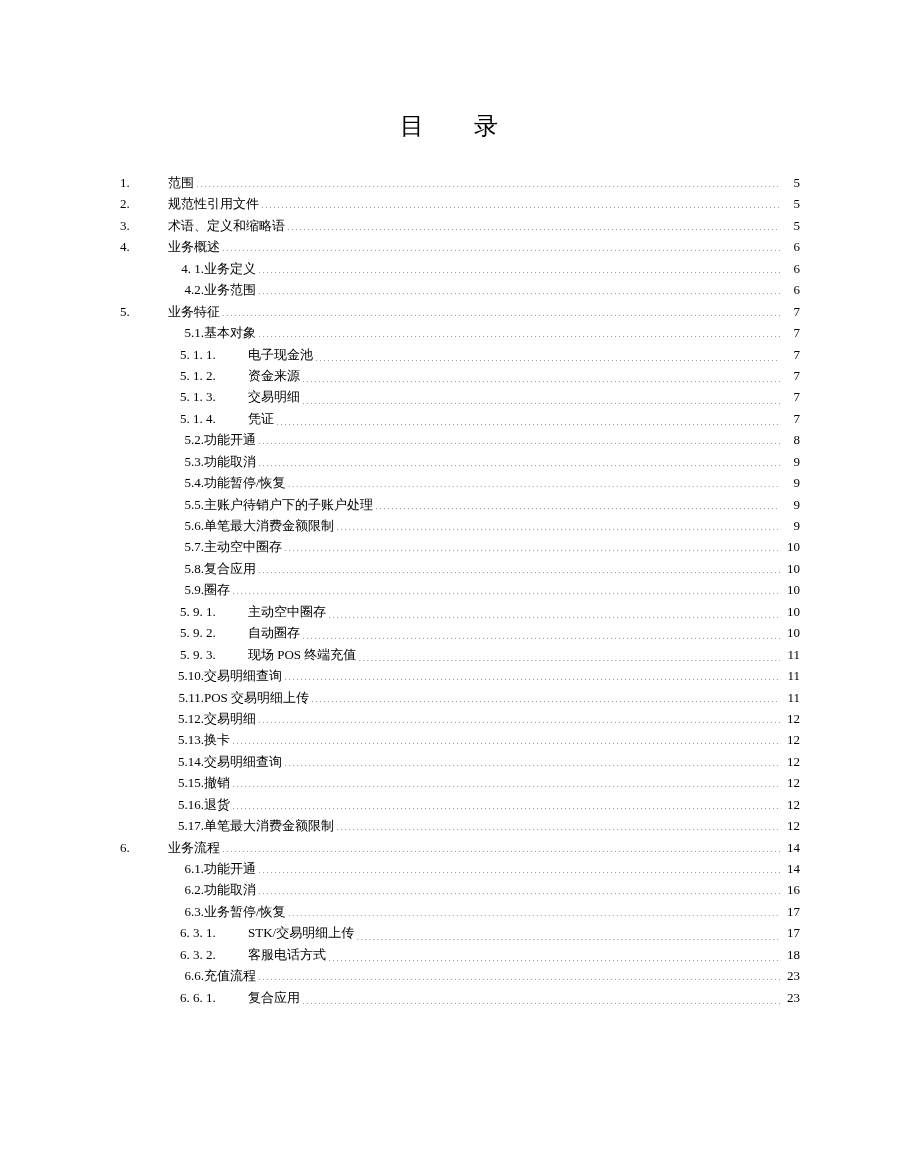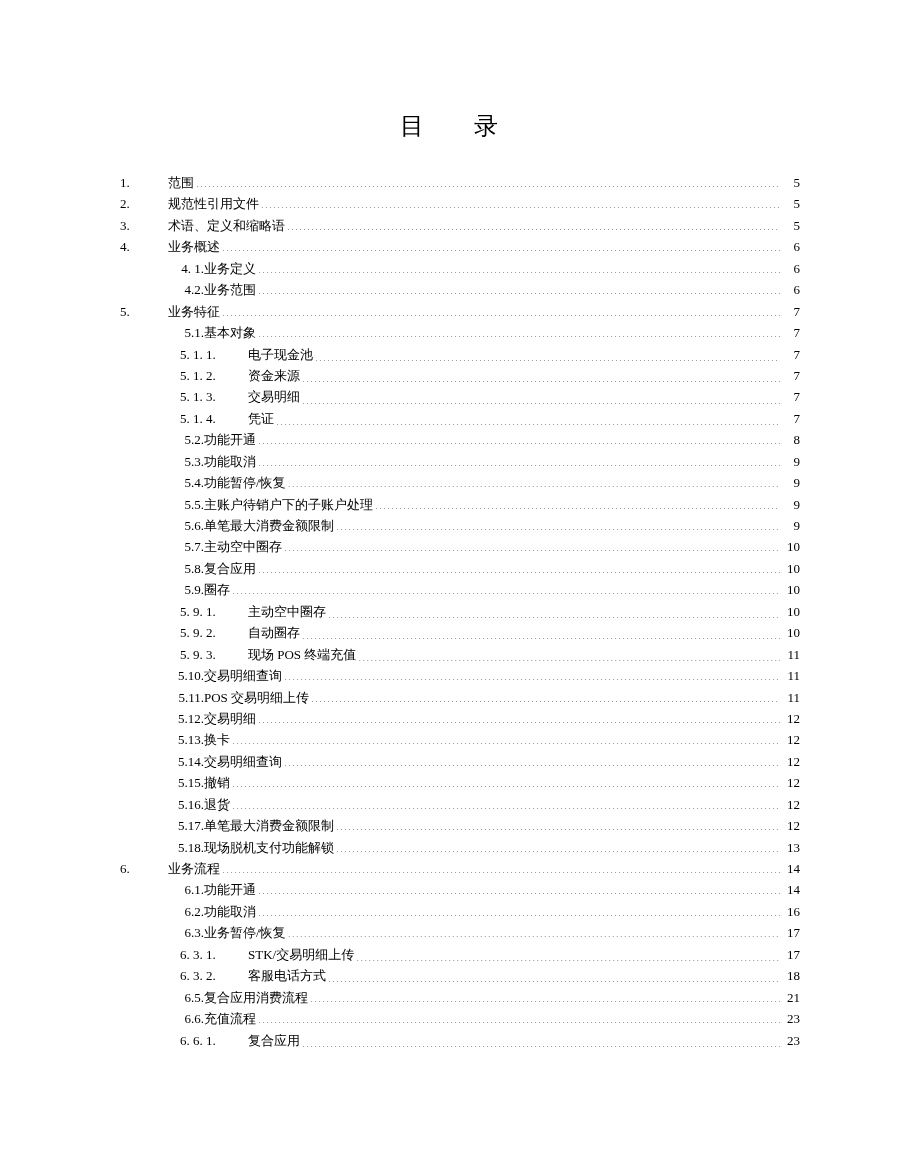--- a/index.html
+++ b/index.html
@@ -249,26 +249,20 @@
         <span class="label">退货</span>
         <span class="dots"></span>
         <span class="pg">12</span>
       </div>
       <div class="entry l2">
         <span class="num">5.17.</span>
         <span class="label">单笔最大消费金额限制</span>
         <span class="dots"></span>
         <span class="pg">12</span>
       </div>
-      <div class="entry l2">
-        <span class="num">5.18.</span>
-        <span class="label">现场脱机支付功能解锁</span>
-        <span class="dots"></span>
-        <span class="pg">13</span>
-      </div>
       <div class="entry l1">
         <span class="num">6.</span>
         <span class="label">业务流程</span>
         <span class="dots"></span>
         <span class="pg">14</span>
       </div>
       <div class="entry l2">
         <span class="num">6.1.</span>
         <span class="label">功能开通</span>
         <span class="dots"></span>
@@ -290,26 +284,20 @@
         <span class="num">6. 3. 1.</span>
         <span class="label">STK/交易明细上传</span>
         <span class="dots"></span>
         <span class="pg">17</span>
       </div>
       <div class="entry l3">
         <span class="num">6. 3. 2.</span>
         <span class="label">客服电话方式</span>
         <span class="dots"></span>
         <span class="pg">18</span>
-      </div>
-      <div class="entry l2">
-        <span class="num">6.5.</span>
-        <span class="label">复合应用消费流程</span>
-        <span class="dots"></span>
-        <span class="pg">21</span>
       </div>
       <div class="entry l2">
         <span class="num">6.6.</span>
         <span class="label">充值流程</span>
         <span class="dots"></span>
         <span class="pg">23</span>
       </div>
       <div class="entry l3">
         <span class="num">6. 6. 1.</span>
         <span class="label">复合应用</span>

